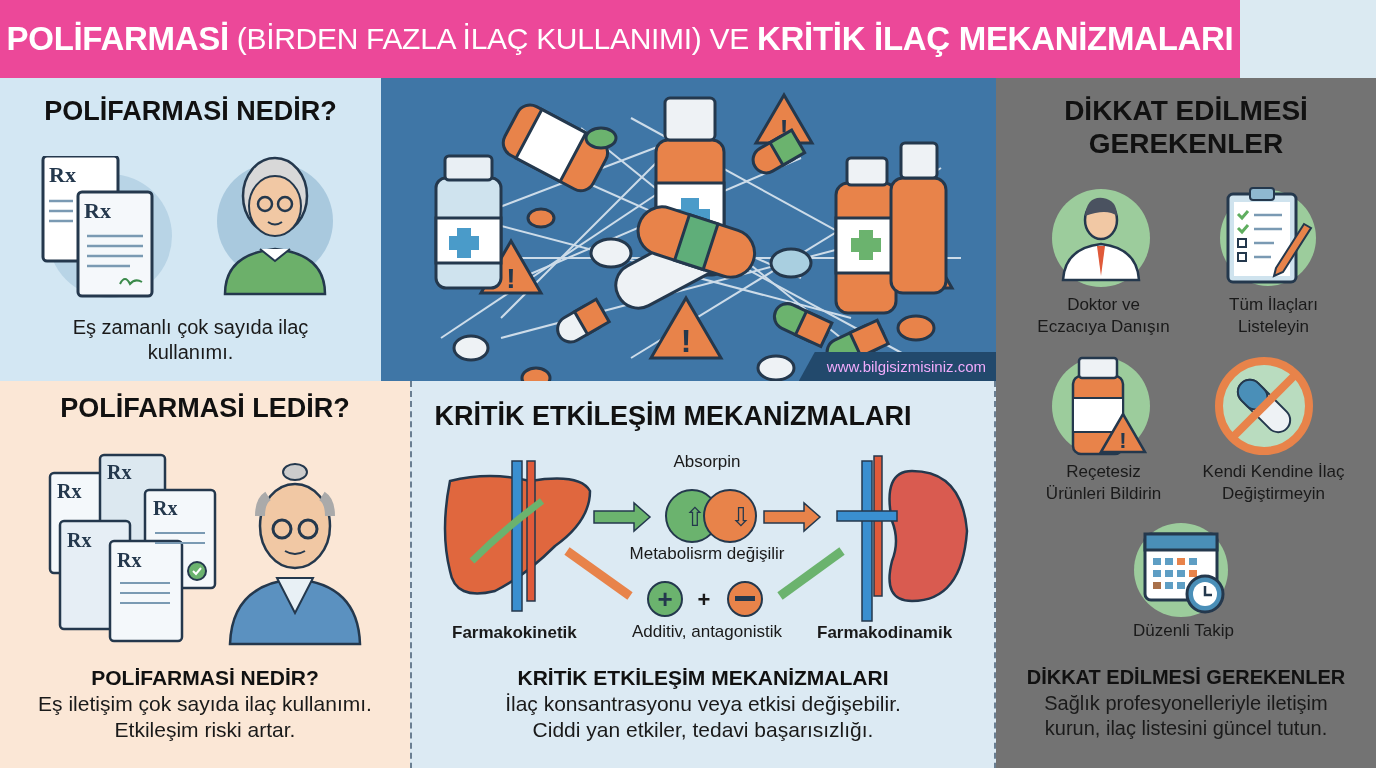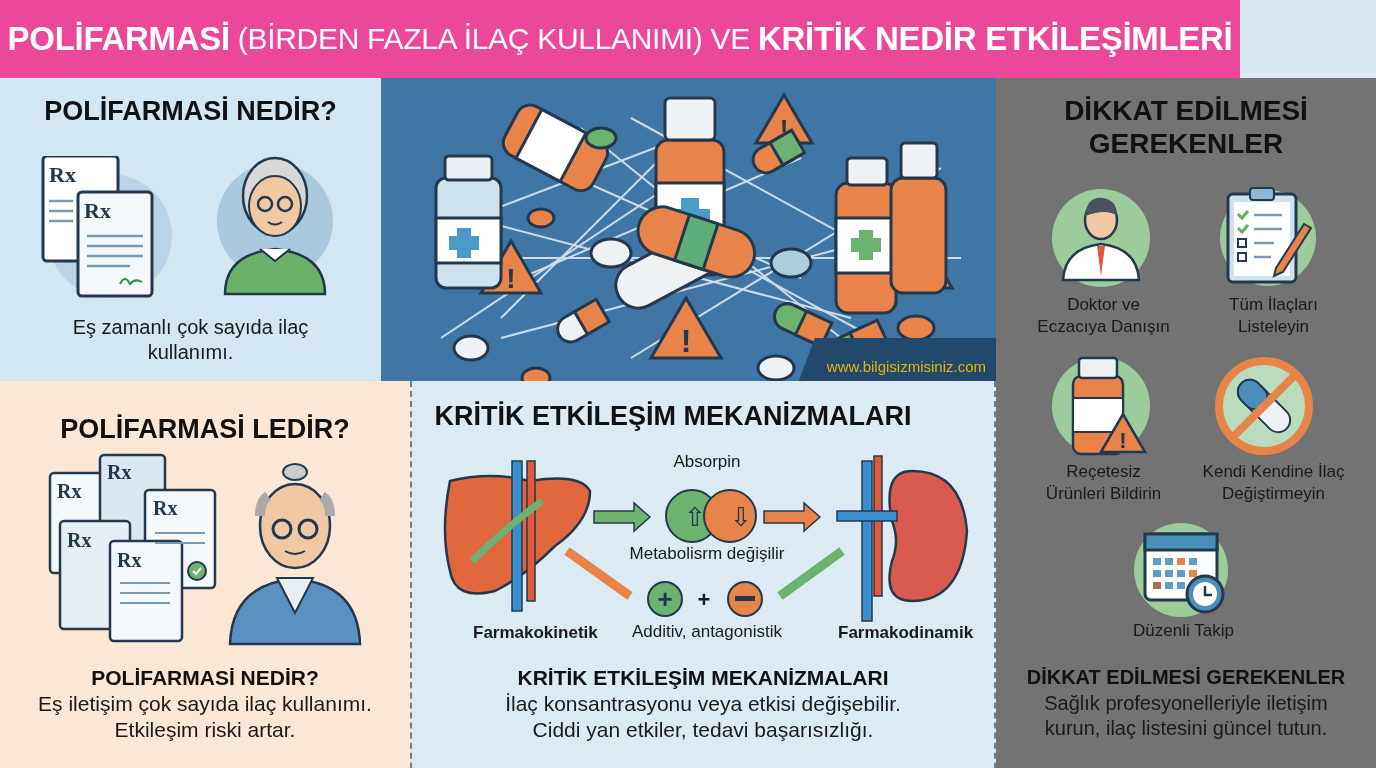--- a/index.html
+++ b/index.html
@@ -10,31 +10,31 @@
   .panel { position: absolute; }
   #p1 { left: 0; top: 78px; width: 381px; height: 303px; background: #d3e7f3; }
   #p2 { left: 381px; top: 78px; width: 615px; height: 303px; background: #3f76a6; overflow: hidden; }
   #p3 { left: 996px; top: 78px; width: 380px; height: 724px; background: #737373; }
   #p4 { left: 0; top: 381px; width: 410px; height: 387px; background: #fbe7d6; }
   #p5 { left: 410px; top: 381px; width: 586px; height: 448px; background: #dceaf3; border-left: 2px dashed #6a7f92; border-right: 2px dashed #6a7f92; }
   .h2 { font-weight: 700; color: #111; text-align: center; position: absolute; left: 0; width: 100%; font-size: 27px; }
   .body-t { color: #1a1a1a; text-align: center; position: absolute; left: 0; width: 100%; font-size: 20px; line-height: 25px; }
   .sub-h { font-weight: 700; color: #111; text-align: center; position: absolute; left: 0; width: 100%; font-size: 21px; }
   .lbl { position: absolute; text-align: center; font-size: 17px; line-height: 22px; color: #1a1a1a; }
-  .lblb { position: absolute; font-size: 17px; font-weight: 700; color: #1a1a1a; margin-left: 21px; }
+  .lblb { position: absolute; font-size: 17px; font-weight: 700; color: #1a1a1a; }
   .icon { position: absolute; }
-  .watermark { position: absolute; right: 0; bottom: 0; background: #22496c; color: #eab308; font-size: 15px; padding: 20px 10px 6px 28px; clip-path: polygon(16px 0,100% 0,100% 100%,0 100%); }
+  .watermark { position: absolute; right: 0; bottom: 0; background: #22496c; color: #f0abfc; font-size: 15px; padding: 6px 10px 6px 28px; clip-path: polygon(16px 0,100% 0,100% 100%,0 100%); }
 </style>
 </head>
 <body>
 
 <div class="header">
   <b>POLİFARMASİ</b>
   <span class="thin" style="margin:0 8px;font-size:30px;">(BİRDEN FAZLA İLAÇ KULLANIMI) VE</span>
-  <b>KRİTİK NEDİR ETKİLEŞİMLERİ</b>
+  <b>KRİTİK İLAÇ MEKANİZMALARI</b>
 </div>
 
 <div class="panel" id="p1">
   <div class="h2" style="top:18px;">POLİFARMASİ NEDİR?</div>
   <svg class="icon" style="left:35px;top:78px;" width="150" height="150" viewBox="0 0 150 150">
     <circle cx="75" cy="80" r="62" fill="#b8d4e6"></circle>
     <rect x="8" y="0" width="75" height="105" rx="4" fill="#fff" stroke="#24384d" stroke-width="3"></rect>
     <rect x="43" y="36" width="74" height="104" rx="4" fill="#f5f8fb" stroke="#24384d" stroke-width="3"></rect>
     <text x="14" y="26" font-size="22" font-weight="bold" fill="#24384d" font-family="Liberation Serif, serif">Rx</text>
     <text x="49" y="62" font-size="22" font-weight="bold" fill="#24384d" font-family="Liberation Serif, serif">Rx</text>
@@ -245,21 +245,21 @@
     <path d="M72 64 v9 h7" stroke="#24384d" stroke-width="2.5" fill="none"></path>
   </svg>
   <div class="lbl" style="left:100px;top:542px;width:175px;">Düzenli Takip</div>
 
   <div class="sub-h" style="top:588px;font-size:20px;">DİKKAT EDİLMESİ GEREKENLER</div>
   <div class="body-t" style="top:613px;">Sağlık profesyonelleriyle iletişim</div>
   <div class="body-t" style="top:638px;text-align:center;">kurun, ilaç listesini güncel tutun.</div>
 </div>
 
 <div class="panel" id="p4">
-  <div class="h2" style="top:33px;">POLİFARMASİ LEDİR?</div>
+  <div class="h2" style="top:12px;">POLİFARMASİ LEDİR?</div>
   <svg class="icon" style="left:45px;top:72px;" width="175" height="190" viewBox="0 0 175 190">
     <g stroke="#24384d" stroke-width="2.5" fill="#f4f8fb">
       <rect x="5" y="20" width="70" height="100" rx="4"></rect>
       <rect x="55" y="2" width="65" height="100" rx="4" fill="#dce8f0"></rect>
       <rect x="100" y="37" width="70" height="98" rx="4"></rect>
       <rect x="15" y="68" width="70" height="108" rx="4" fill="#e6eef5"></rect>
       <rect x="65" y="88" width="72" height="100" rx="4"></rect>
     </g>
     <g font-size="20" font-weight="bold" fill="#24384d" font-family="Liberation Serif, serif">
       <text x="12" y="45">Rx</text>

